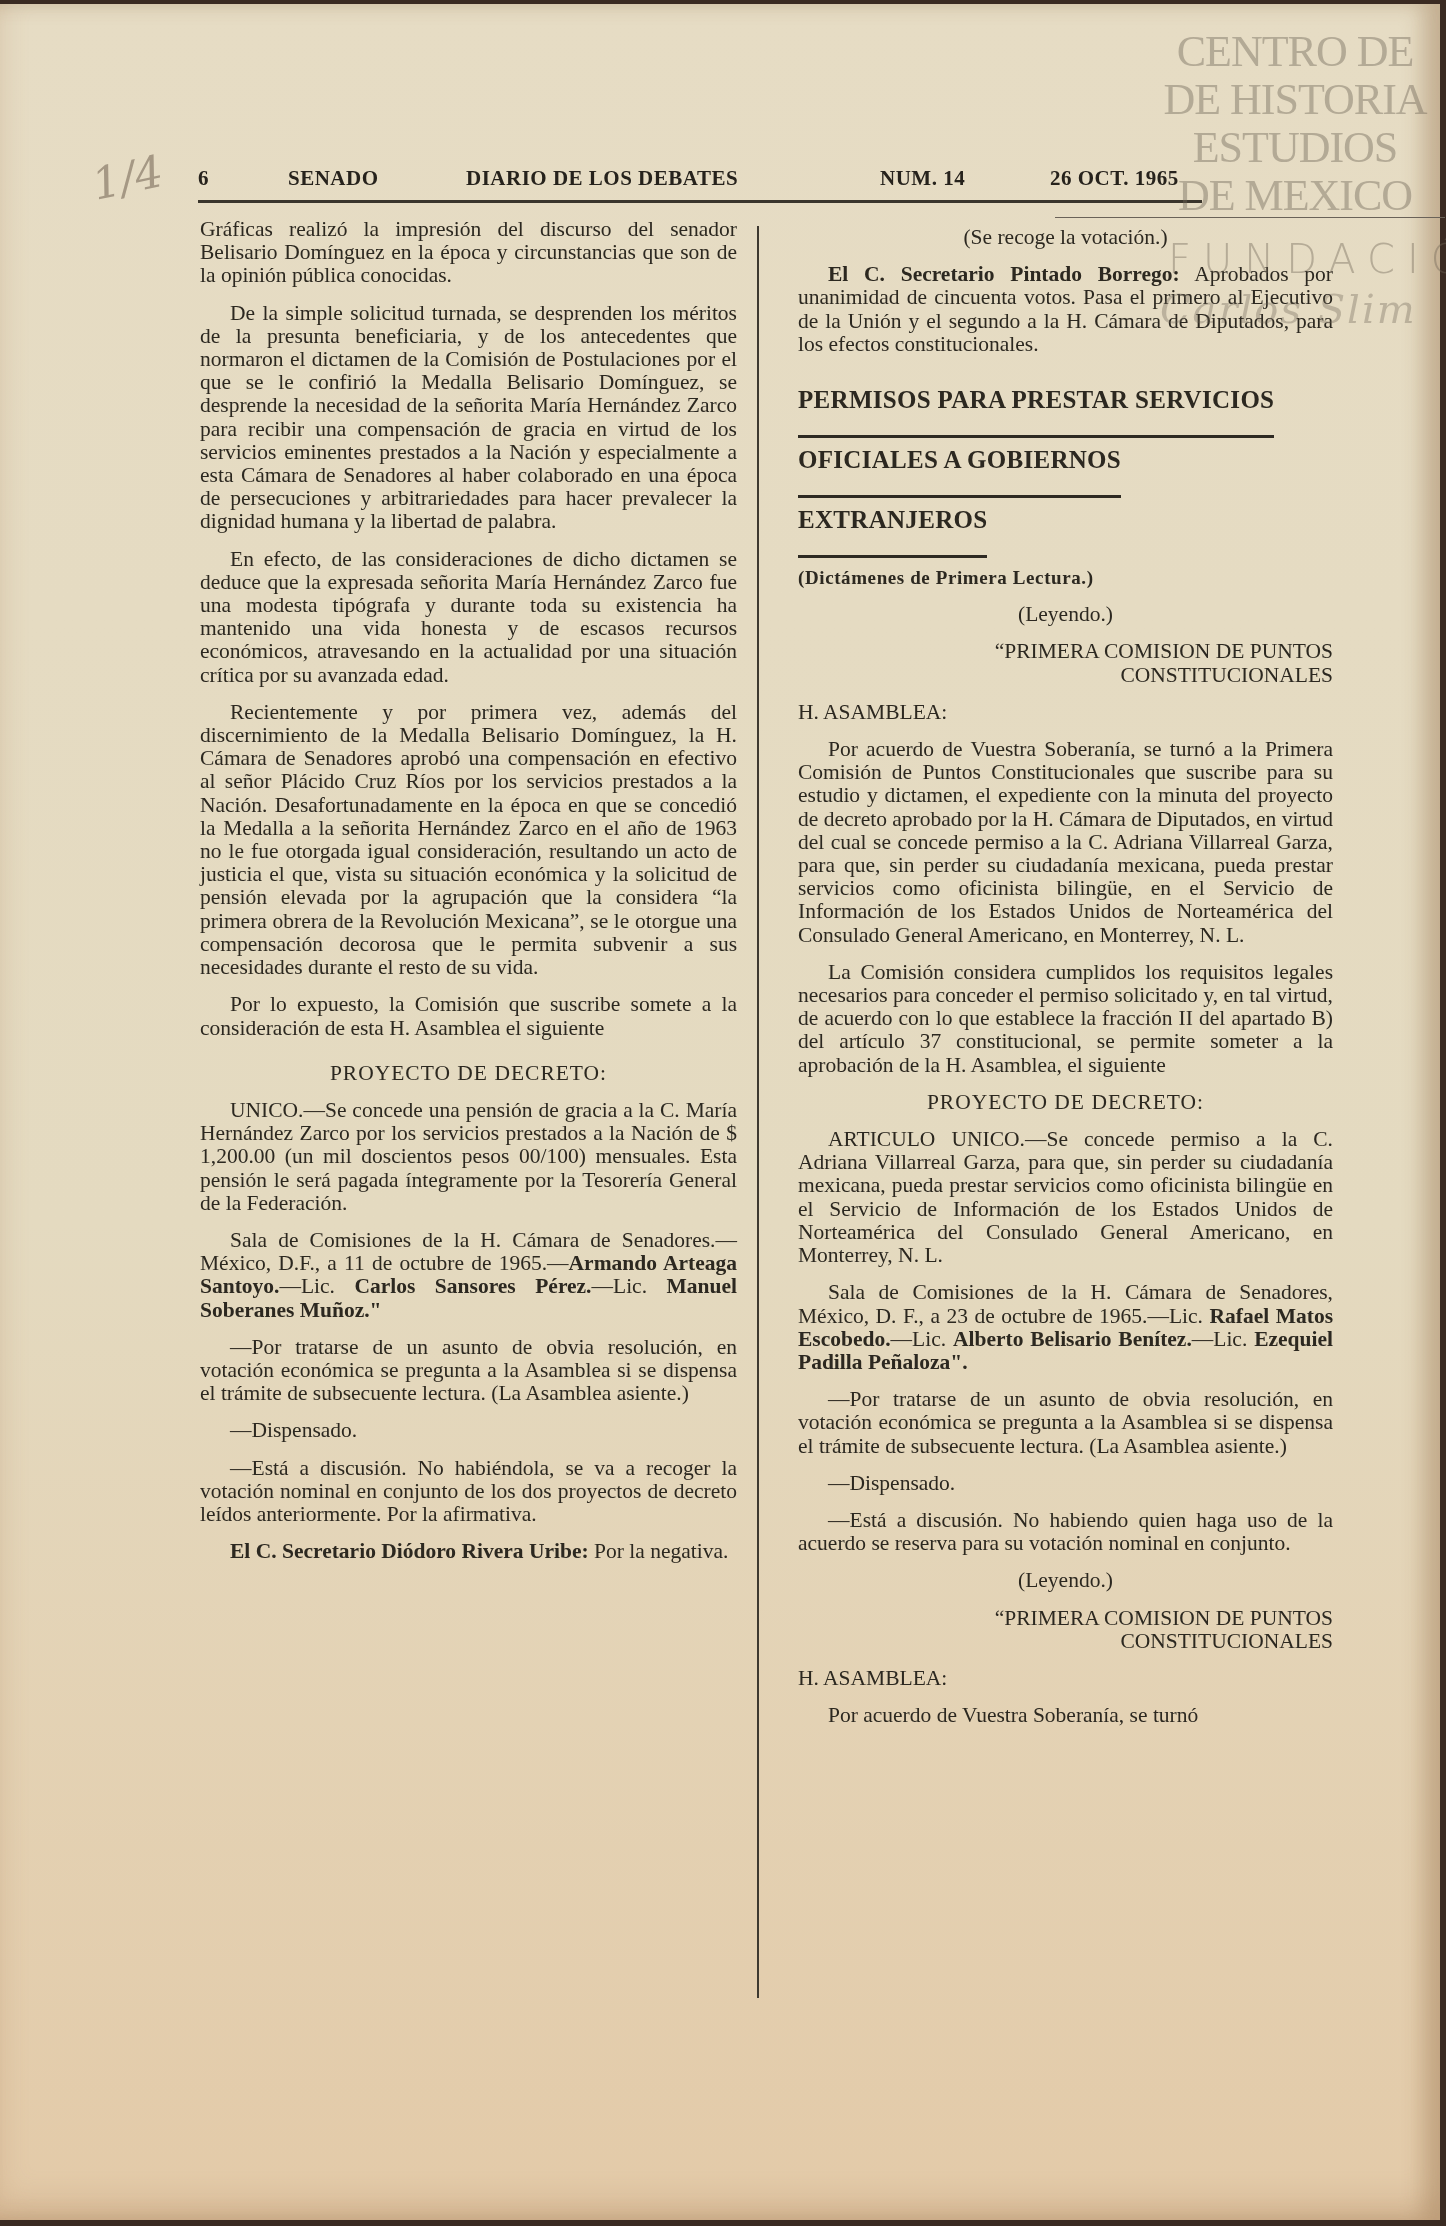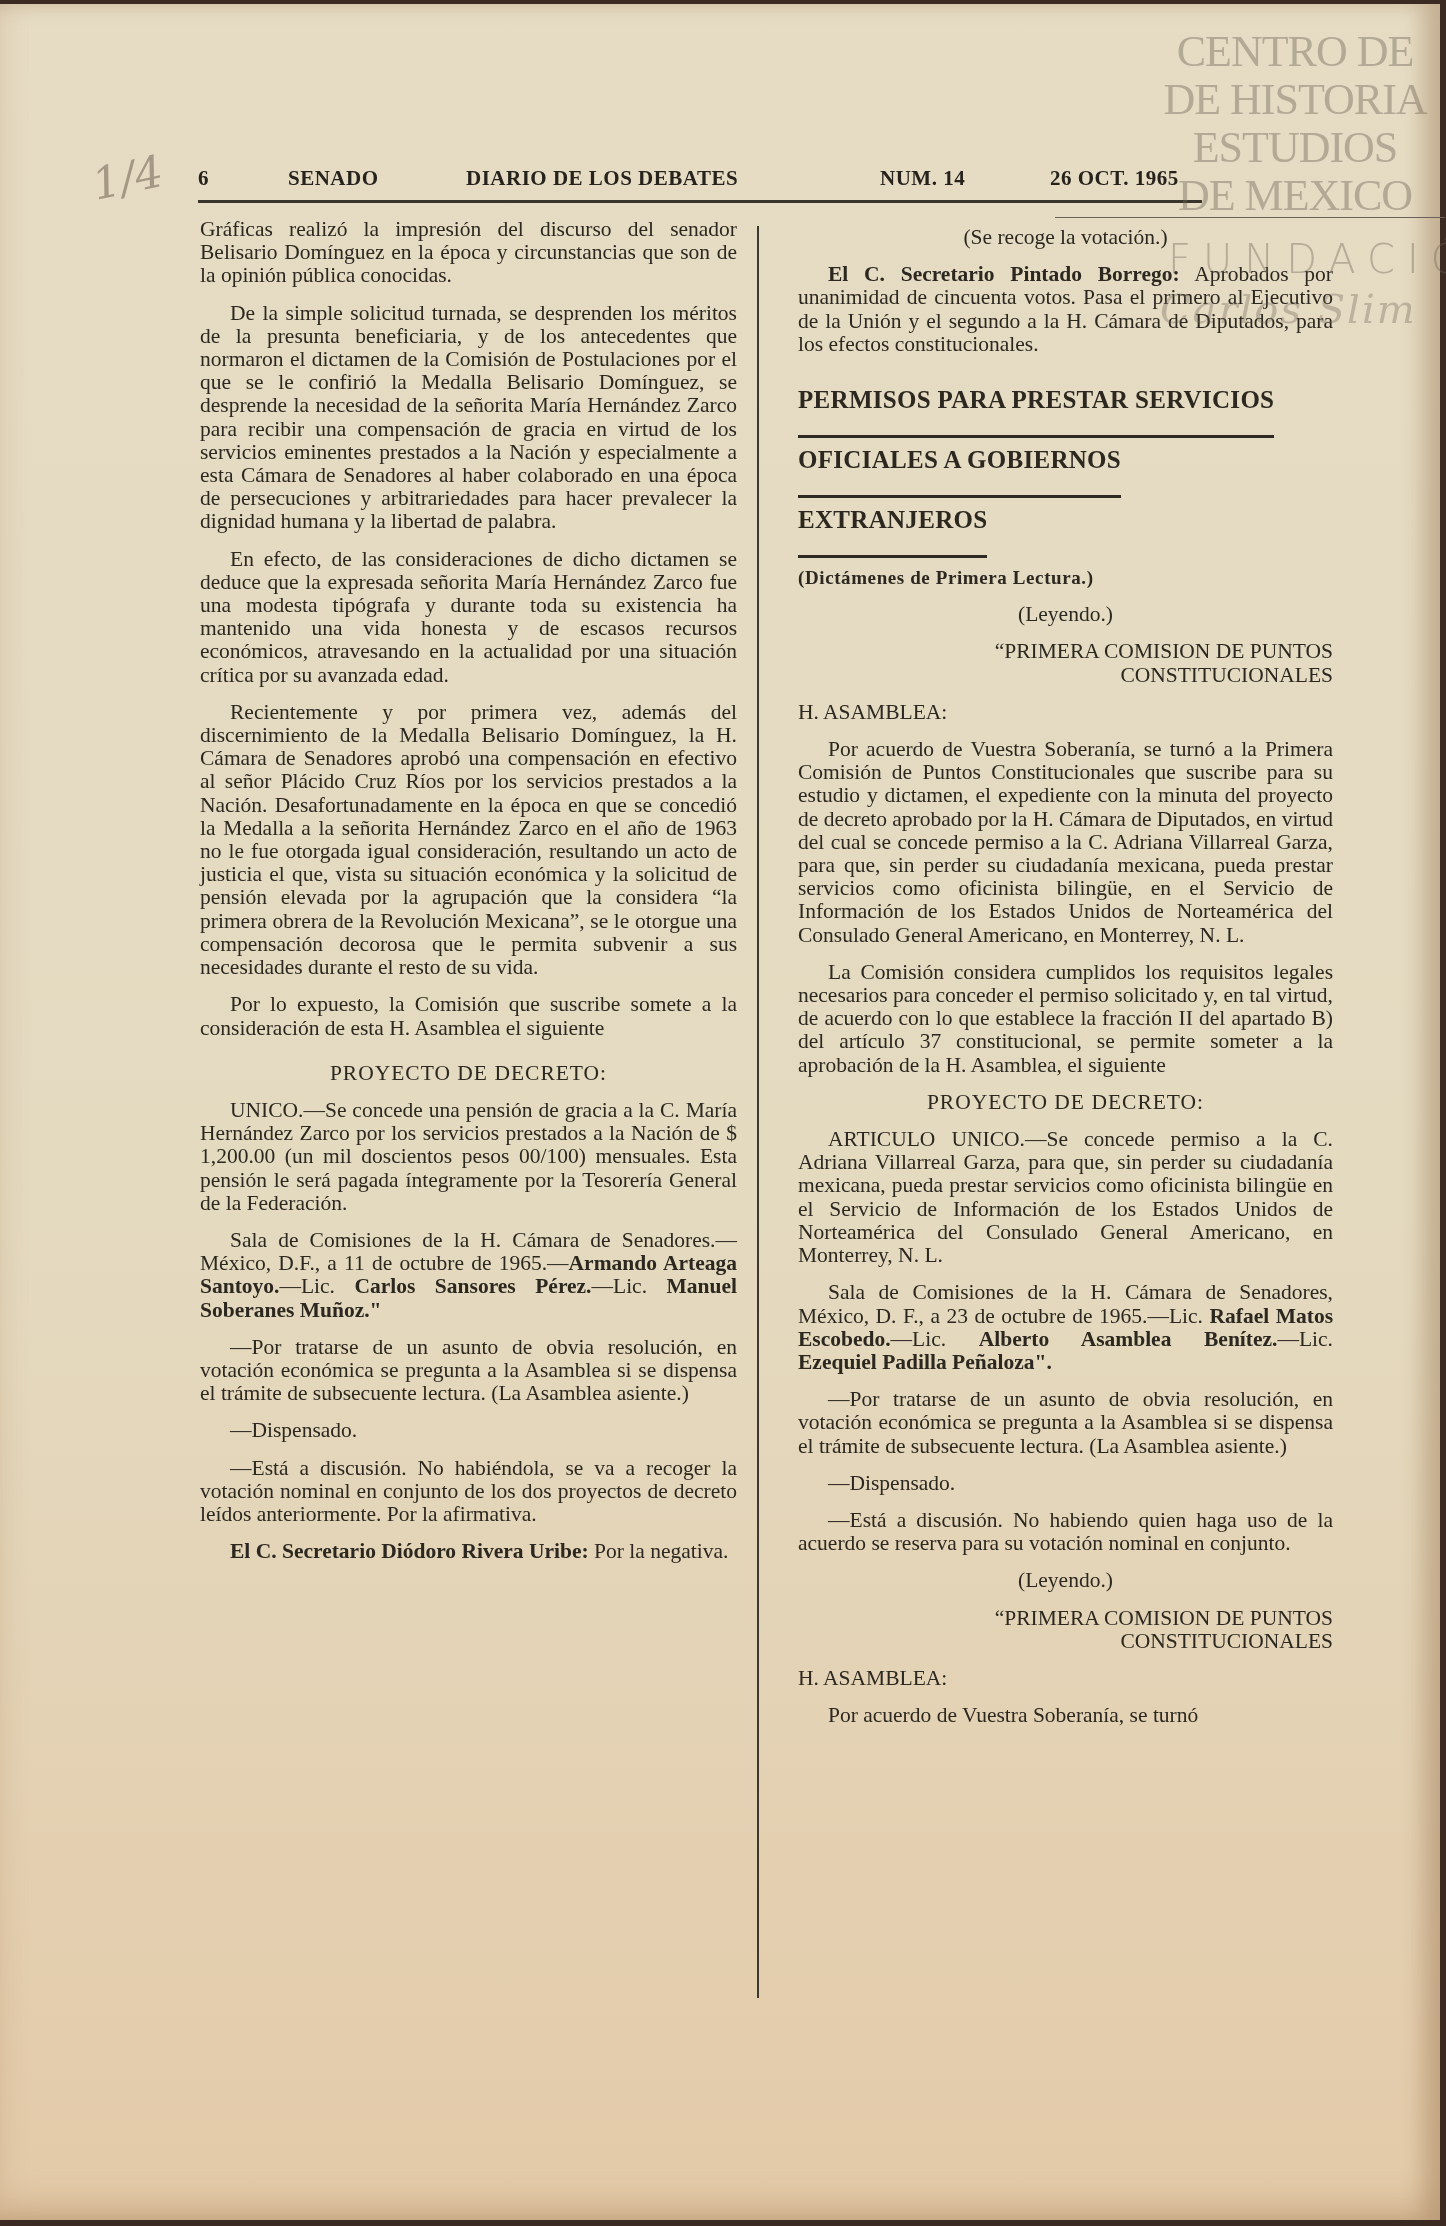--- a/index.html
+++ b/index.html
@@ -117,21 +117,21 @@
     <p class="noindent subtitle">(Dictámenes de Primera Lectura.)</p>
     <p class="center">(Leyendo.)</p>
     <p class="rightal flush">“PRIMERA COMISION DE PUNTOS</p>
     <p class="rightal">CONSTITUCIONALES</p>
     <p class="noindent">H. ASAMBLEA:</p>
     <p>Por acuerdo de Vuestra Soberanía, se turnó a la Primera Comisión de Puntos Constitucionales que suscribe para su estudio y dictamen, el expediente con la minuta del proyecto de decreto aprobado por la H. Cámara de Diputados, en virtud del cual se concede permiso a la C. Adriana Villarreal Garza, para que, sin perder su ciudadanía mexicana, pueda prestar servicios como oficinista bilingüe, en el Servicio de Información de los Estados Unidos de Norteamérica del Consulado General Americano, en Monterrey, N. L.</p>
     <p>La Comisión considera cumplidos los requisitos legales necesarios para conceder el permiso solicitado y, en tal virtud, de acuerdo con lo que establece la fracción II del apartado B) del artículo 37 constitucional, se permite someter a la aprobación de la H. Asamblea, el siguiente</p>
     <p class="center" style="letter-spacing:1px">PROYECTO DE DECRETO:</p>
     <p>ARTICULO UNICO.—Se concede permiso a la C. Adriana Villarreal Garza, para que, sin perder su ciudadanía mexicana, pueda prestar servicios como oficinista bilingüe en el Servicio de Información de los Estados Unidos de Norteamérica del Consulado General Americano, en Monterrey, N. L.</p>
     <p>
-      <span>Sala de Comisiones de la H. Cámara de Senadores, México, D. F., a 23 de octubre de 1965.—Lic. </span><span class="b">Rafael Matos Escobedo.</span><span>—Lic. </span><span class="b">Alberto Asamblea Benítez.</span><span>—Lic. </span><span class="b">Ezequiel Padilla Peñaloza".</span>
+      <span>Sala de Comisiones de la H. Cámara de Senadores, México, D. F., a 23 de octubre de 1965.—Lic. </span><span class="b">Rafael Matos Escobedo.</span><span>—Lic. </span><span class="b">Alberto Belisario Benítez.</span><span>—Lic. </span><span class="b">Ezequiel Padilla Peñaloza".</span>
     </p>
     <p>—Por tratarse de un asunto de obvia resolución, en votación económica se pregunta a la Asamblea si se dispensa el trámite de subsecuente lectura. (La Asamblea asiente.)</p>
     <p>—Dispensado.</p>
     <p>—Está a discusión. No habiendo quien haga uso de la acuerdo se reserva para su votación nominal en conjunto.</p>
     <p class="center">(Leyendo.)</p>
     <p class="rightal flush">“PRIMERA COMISION DE PUNTOS</p>
     <p class="rightal">CONSTITUCIONALES</p>
     <p class="noindent">H. ASAMBLEA:</p>
     <p>Por acuerdo de Vuestra Soberanía, se turnó</p>
   </div>

